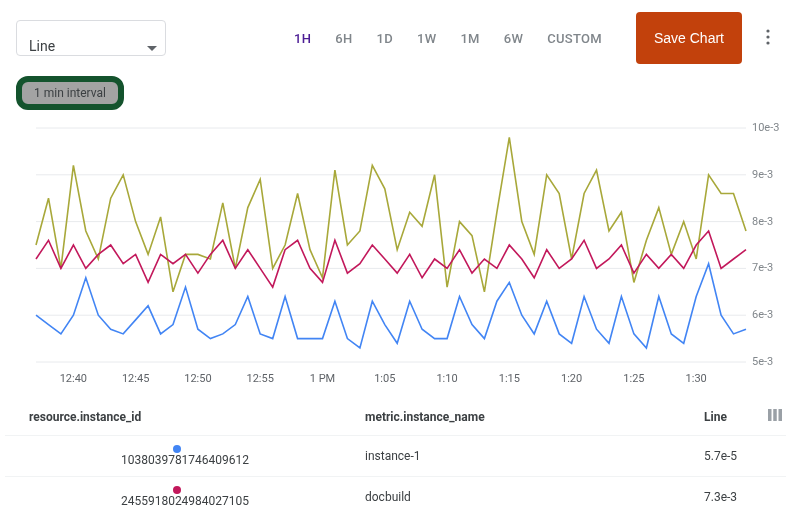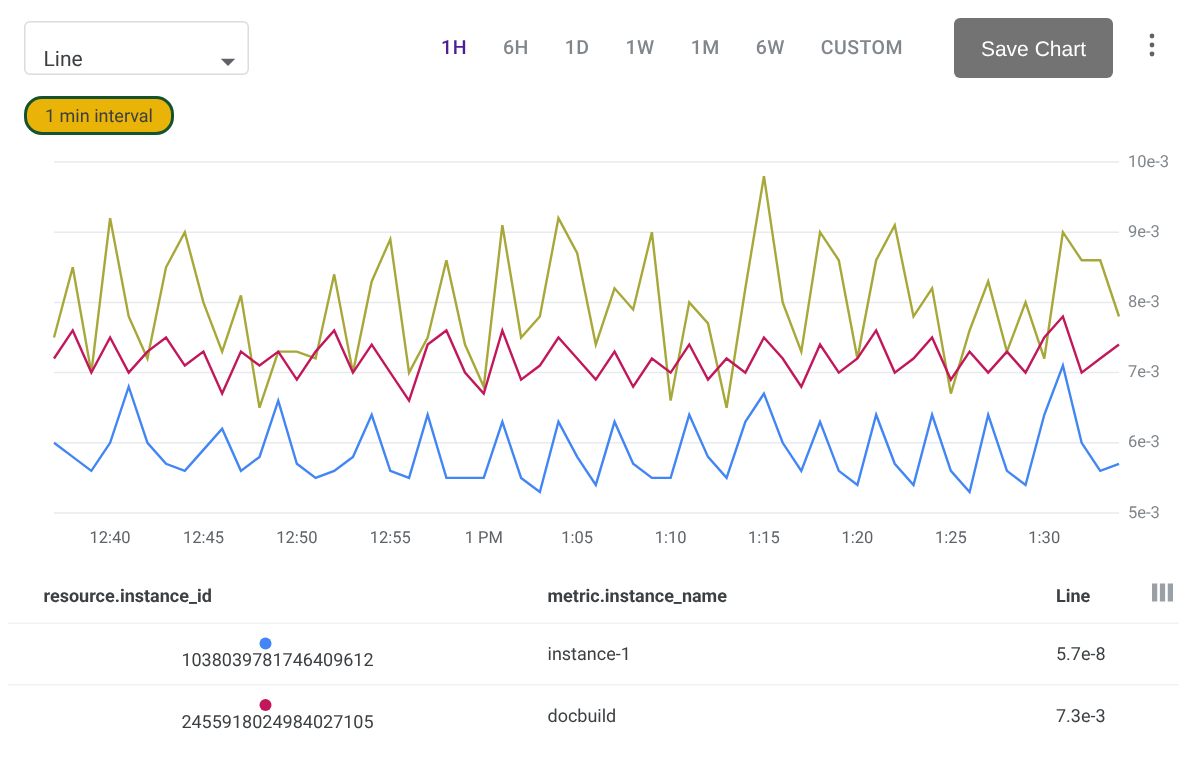--- a/index.html
+++ b/index.html
@@ -7,26 +7,26 @@
 .container { padding: 12px 0 20px 0; }
 
 .toolbar { display: flex; align-items: center; padding: 0 16px 12px 16px; gap: 8px; }
 .chart-type-select { position: relative; }
 .select-box { width: 150px; height: 36px; border: 1px solid #dadce0; border-radius: 4px; display: flex; align-items: center; justify-content: space-between; padding: 16px 8px 0 12px; font-size: 14px; color: #3c4043; cursor: pointer; background: #fff; }
 .select-box svg { width: 10px; height: 5px; }
 .spacer { flex: 1; }
 .time-ranges { display: flex; align-items: center; gap: 0; margin-right: 14px; }
 .time-range { font-size: 13px; font-weight: 500; color: #80868b; padding: 6px 12px; cursor: pointer; letter-spacing: .3px; }
 .time-range.active { color: #4c1d95; }
-.save-btn { background: #737373; color: #fff; border: none; border-radius: 4px; height: 40px; padding: 0 18px; font-size: 14px; font-weight: 500; cursor: pointer; }
+.save-btn { background: #c2410c; color: #fff; border: none; border-radius: 4px; height: 52px; padding: 0 18px; font-size: 14px; font-weight: 500; cursor: pointer; }
 .more-btn { width: 36px; height: 36px; display: flex; align-items: center; justify-content: center; cursor: pointer; border-radius: 50%; }
 .more-btn svg { width: 4px; height: 16px; }
 
 .chip-row { padding: 0 16px 10px 16px; }
-.chip { display: inline-block; background: #eab308; color: #3c4043; font-size: 12px; padding: 4px 12px; border-radius: 12px; border: 2px solid #14532d; }
+.chip { display: inline-block; background: #a3a3a3; color: #3c4043; font-size: 12px; padding: 4px 12px; border-radius: 12px; border: 6px solid #14532d; }
 
 .chart-area { position: relative; height: 270px; margin: 0 16px 0 16px; }
 .chart-svg { width: 100%; height: 100%; display: block; }
 .y-label { font-size: 11px; fill: #80868b; }
 .x-label { font-size: 11px; fill: #5f6368; }
 .gridline { stroke: #e8eaed; stroke-width: 1; }
 .series-line { fill: none; stroke-width: 1.6; }
 
 .table { padding: 8px 16px 0 5px; }
 .table-header { display: flex; align-items: center; font-size: 12px; font-weight: 700; color: #3c4043; padding: 10px 0; border-bottom: 0; }
@@ -129,21 +129,21 @@
         </span>
       </div>
     </div>
     <div id="table-body">
         <div class="table-row">
           <div class="td-instance">
             <span class="dot" style="background:#4285f4"></span>
             <span>1038039781746409612</span>
           </div>
           <div class="td-metric">instance-1</div>
-          <div class="td-value">5.7e-8</div>
+          <div class="td-value">5.7e-5</div>
         </div>
         <div class="table-row">
           <div class="td-instance">
             <span class="dot" style="background:#c2185b"></span>
             <span>2455918024984027105</span>
           </div>
           <div class="td-metric">docbuild</div>
           <div class="td-value">7.3e-3</div>
         </div>
       </div>

